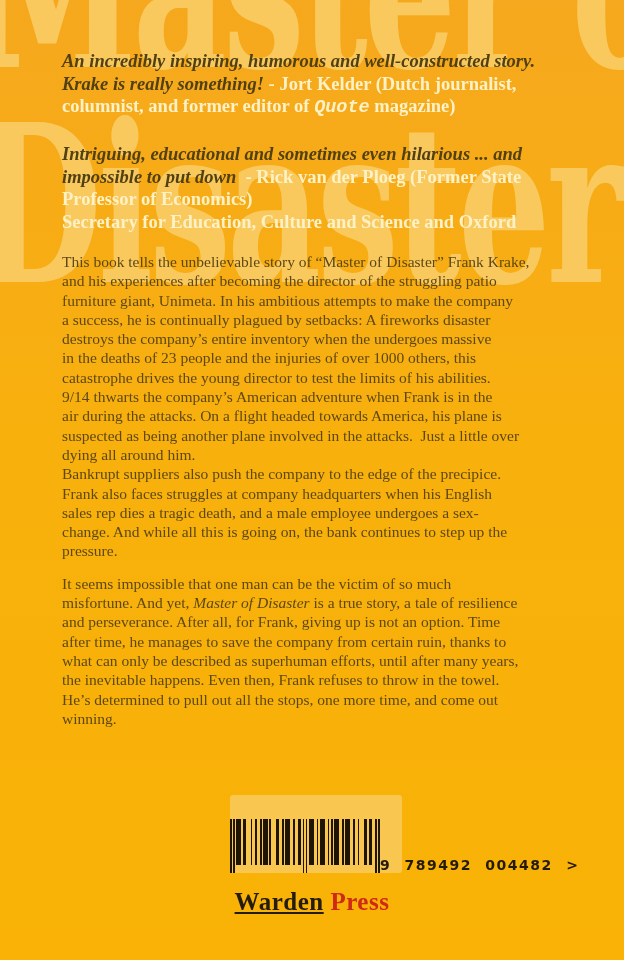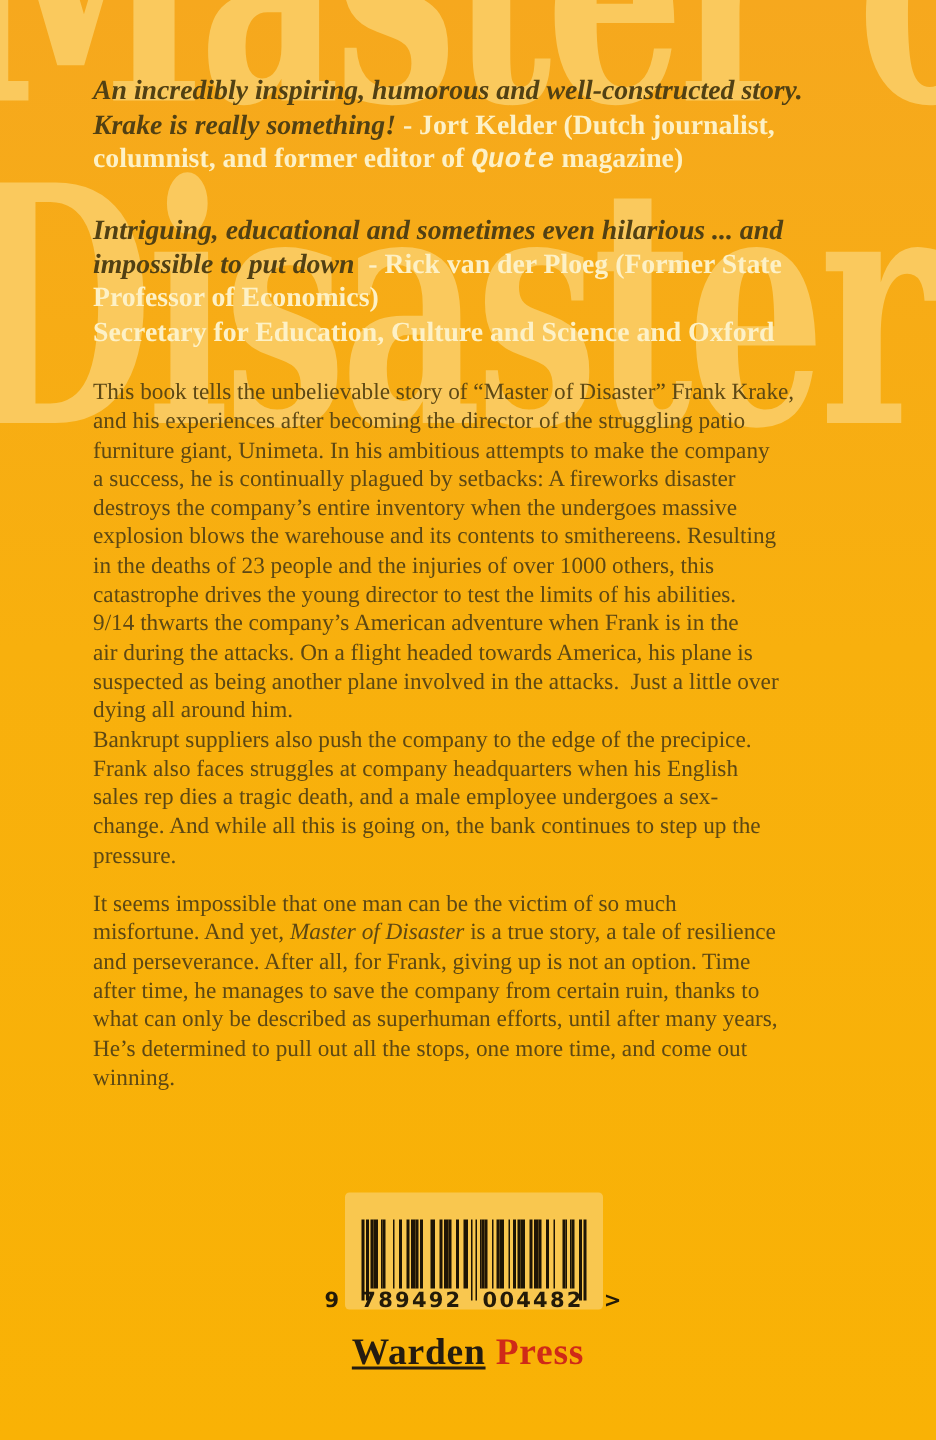--- a/index.html
+++ b/index.html
@@ -44,21 +44,21 @@
   .para-gap{margin-top:13px;}
   .tline{white-space:pre;}
   .s-d{}
   .s-di{font-style:italic;}
   .s-c{color:#fdf1c6;font-style:normal;}
   .s-ci{color:#fdf1c6;font-style:italic;font-family:Liberation Mono, monospace;}
   
   .barcode-box{
     left:230px;top:795px;width:172px;height:78px;
     background:#f9c74f;border-radius:3px;
-    display:flex;flex-direction:column;align-items:center;
+    display:flex;flex-direction:row;align-items:flex-end;
     padding-top:18px;box-sizing:border-box;
   }
   .bars{
     width:150px;height:54px;
     display:flex;align-items:flex-start;
     position:relative;
   }
   .bars .m{height:46px;}
   .bars .m.g{height:54px;}
   .digits{
@@ -103,41 +103,41 @@
       <div class="tline"><span class="s-c">Secretary for Education, Culture and Science and Oxford</span></div>
     </div>
 
   <div class="layer synopsis">
     <div class="para">
         <div class="tline"><span class="s-d">This book tells the unbelievable story of “Master of Disaster” Frank Krake,</span></div>
         <div class="tline"><span class="s-d">and his experiences after becoming the director of the struggling patio</span></div>
         <div class="tline"><span class="s-d">furniture giant, Unimeta. In his ambitious attempts to make the company</span></div>
         <div class="tline"><span class="s-d">a success, he is continually plagued by setbacks: A fireworks disaster</span></div>
         <div class="tline"><span class="s-d">destroys the company’s entire inventory when the undergoes massive</span></div>
-        <div class="tline"><span class="s-d">explosion blows the warehouse and its contents to smithereens. Resulting</span></div>
         <div class="tline"><span class="s-d">in the deaths of 23 people and the injuries of over 1000 others, this</span></div>
         <div class="tline"><span class="s-d">catastrophe drives the young director to test the limits of his abilities.</span></div>
         <div class="tline"><span class="s-d">9/14 thwarts the company’s American adventure when Frank is in the</span></div>
         <div class="tline"><span class="s-d">air during the attacks. On a flight headed towards America, his plane is</span></div>
         <div class="tline"><span class="s-d">suspected as being another plane involved in the attacks.  Just a little over</span></div>
         <div class="tline"><span class="s-d">dying all around him.</span></div>
       </div>
     <div class="para">
         <div class="tline"><span class="s-d">Bankrupt suppliers also push the company to the edge of the precipice.</span></div>
         <div class="tline"><span class="s-d">Frank also faces struggles at company headquarters when his English</span></div>
         <div class="tline"><span class="s-d">sales rep dies a tragic death, and a male employee undergoes a sex-</span></div>
         <div class="tline"><span class="s-d">change. And while all this is going on, the bank continues to step up the</span></div>
         <div class="tline"><span class="s-d">pressure.</span></div>
       </div>
     <div class="para para-gap">
         <div class="tline"><span class="s-d">It seems impossible that one man can be the victim of so much</span></div>
         <div class="tline"><span class="s-d">misfortune. And yet, </span><span class="s-di">Master of Disaster</span><span class="s-d"> is a true story, a tale of resilience</span></div>
         <div class="tline"><span class="s-d">and perseverance. After all, for Frank, giving up is not an option. Time</span></div>
         <div class="tline"><span class="s-d">after time, he manages to save the company from certain ruin, thanks to</span></div>
         <div class="tline"><span class="s-d">what can only be described as superhuman efforts, until after many years,</span></div>
+        <div class="tline"><span class="s-d">the inevitable happens. Even then, Frank refuses to throw in the towel.</span></div>
         <div class="tline"><span class="s-d">He’s determined to pull out all the stops, one more time, and come out</span></div>
         <div class="tline"><span class="s-d">winning.</span></div>
       </div>
   </div>
 
   <div class="layer barcode-box">
     <div class="bars" id="barcode-bars">
         <div class="m g" style="width: 1.57895px; flex: 0 0 1.57895px; background: rgb(30, 21, 5);"></div>
         <div class="m g" style="width: 1.57895px; flex: 0 0 1.57895px; background: transparent;"></div>
         <div class="m g" style="width: 1.57895px; flex: 0 0 1.57895px; background: rgb(30, 21, 5);"></div>

